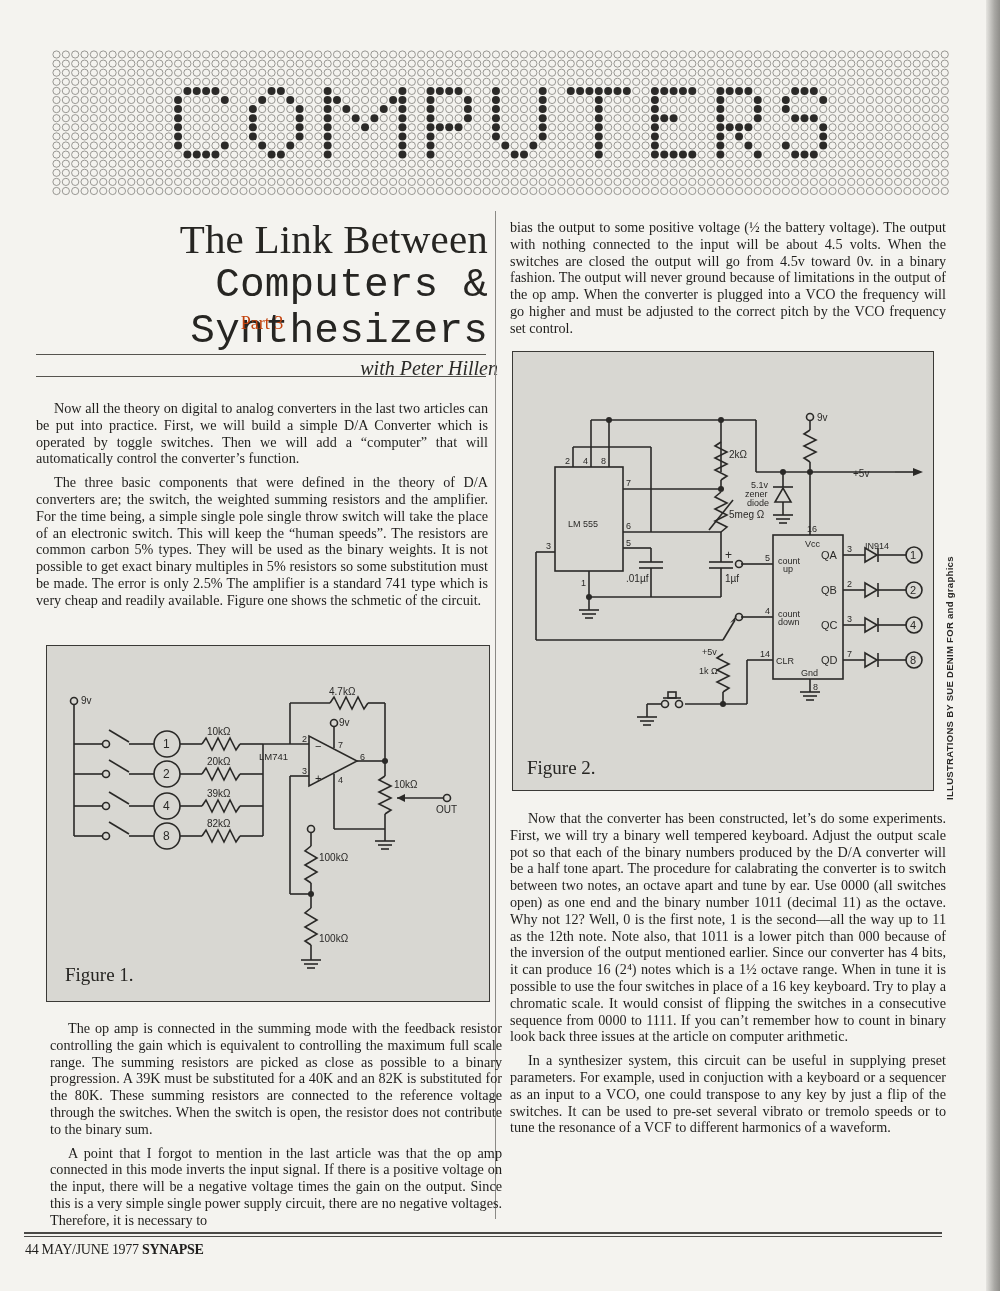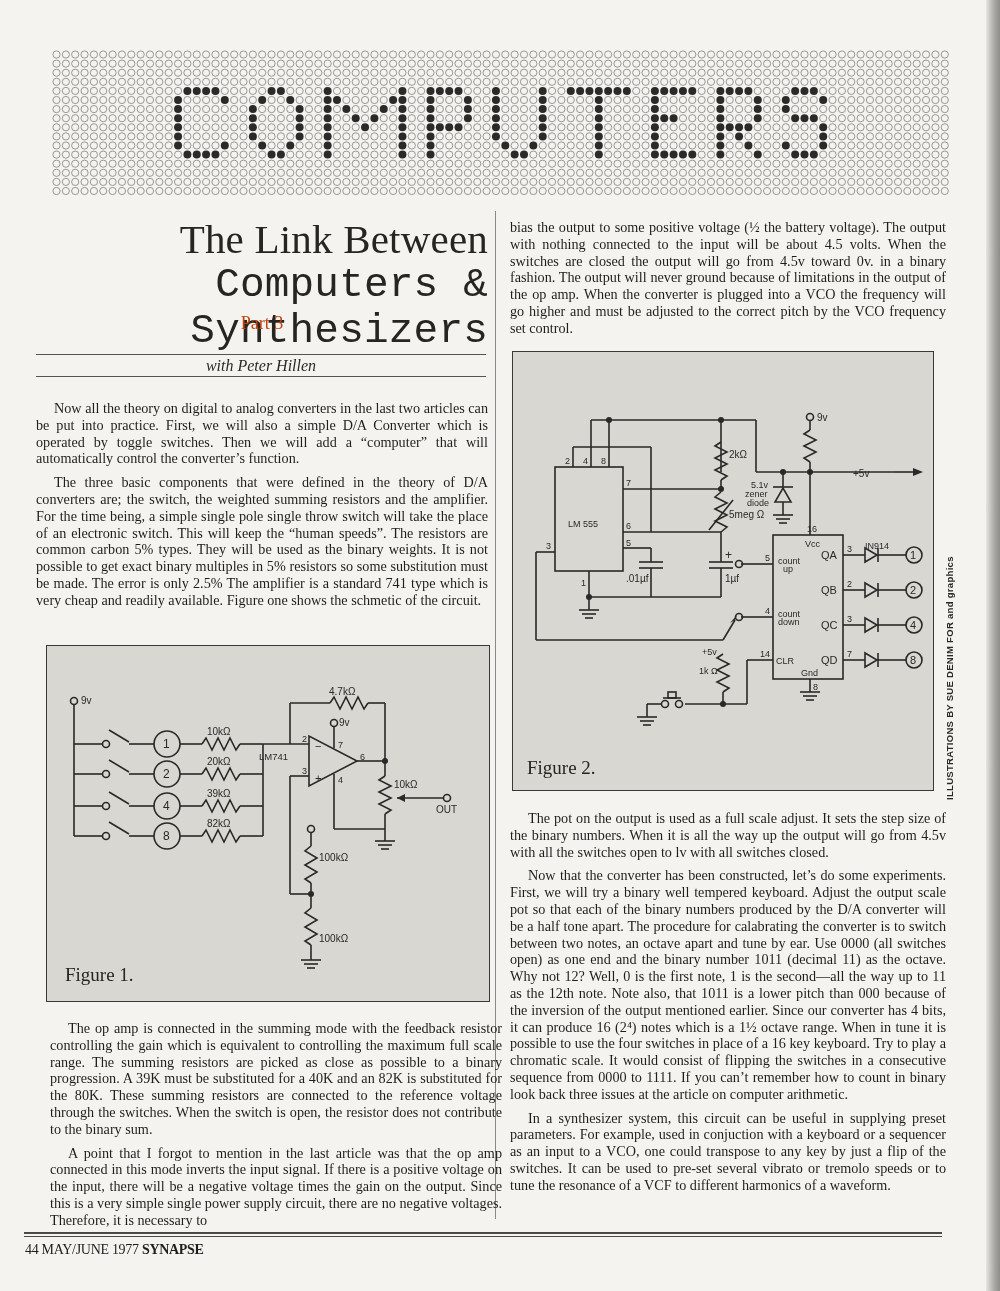--- a/index.html
+++ b/index.html
@@ -22,22 +22,22 @@
     font-size:41px; line-height:46px; color:#262522; letter-spacing:0.2px;
   }
   .title-1 { top:216px; }
   .title-2 { top:262px;font-family:Liberation Mono, monospace; }
   .subtitle {
     position:absolute; left:36px; width:452px; top:313px; text-align:center;
     font-size:18px; color:#c2410c;
   }
   .byline-rule { position:absolute; left:36px; width:450px; height:1px; background:#55544f; }
   .byline {
-    position:absolute; left:36px; width:450px; top:357px; text-align:center;
-    font-style:italic; font-size:16px; color:#2b2a27;
+    position:absolute; left:48px; width:450px; top:357px; text-align:right;
+    font-style:italic; font-size:20px; color:#2b2a27;
   }
   .col-rule { position:absolute; left:495px; top:211px; width:1px; height:1008px; background:#8a8985; }
   .text-block {
     position:absolute; font-size:14.2px; line-height:16.8px; text-align:justify;
     color:#1f1e1c;
   }
   .text-block p { margin:4px 0 7px 0; text-indent:18px; }
   .text-block p.noindent { text-indent:0; }
   .figure {
     position:absolute; background:#d8d7d2; border:1.5px solid #3a3936;
@@ -1606,21 +1606,21 @@
 <div class="title title-1">The Link Between</div>
 <div class="title title-2">Computers &amp; Synthesizers</div>
 <div class="subtitle">Part 3</div>
 <div class="byline-rule" style="top:354px"></div>
 <div class="byline">with Peter Hillen</div>
 <div class="byline-rule" style="top:376px"></div>
 
 <div class="col-rule"></div>
 
 <div class="text-block" style="left:36px; top:396px; width:452px;">
-  <p>Now all the theory on digital to analog converters in the last two articles can be put into practice. First, we will also a simple D/A Converter which is operated by toggle switches. Then we will add a “computer” that will automatically control the converter’s function.</p>
+  <p>Now all the theory on digital to analog converters in the last two articles can be put into practice. First, we will build a simple D/A Converter which is operated by toggle switches. Then we will add a “computer” that will automatically control the converter’s function.</p>
   <p>The three basic components that were defined in the theory of D/A converters are; the switch, the weighted summing resistors and the amplifier. For the time being, a simple single pole single throw switch will take the place of an electronic switch. This will keep the “human speeds”. The resistors are common carbon 5% types. They will be used as the binary weights. It is not possible to get exact binary multiples in 5% resistors so some substitution must be made. The error is only 2.5% The amplifier is a standard 741 type which is very cheap and readily available. Figure one shows the schmetic of the circuit.</p>
 </div>
 
 <div class="figure" style="left:46px; top:645px; width:442px; height:355px;">
   <svg width="442" height="355" viewBox="0 0 442 355">
     <g stroke="#2a2927" stroke-width="1.6" fill="none">
 
       <circle cx="27" cy="55" r="3.5"></circle>
       <line x1="27" y1="59" x2="27" y2="190"></line>
 
@@ -1912,21 +1912,20 @@
         <text x="334" y="305" font-size="9">7</text>
         <text x="397" y="312" font-size="11">8</text>
       </g>
   </svg>
   <div class="figure-caption" style="left:14px; top:405px;">Figure 2.</div>
 </div>
 
 <div class="credit">ILLUSTRATIONS BY SUE DENIM FOR and graphics</div>
 
 <div class="text-block" style="left:510px; top:806px; width:436px;">
-  <p>The pot on the output is used as a full scale adjust. It sets the step size of the binary numbers. When it is all the way up the output will go from 4.5v with all the switches open to lv with all switches closed.</p>
   <p>Now that the converter has been constructed, let’s do some experiments. First, we will try a binary well tempered keyboard. Adjust the output scale pot so that each of the binary numbers produced by the D/A converter will be a half tone apart. The procedure for calabrating the converter is to switch between two notes, an octave apart and tune by ear. Use 0000 (all switches open) as one end and the binary number 1011 (decimal 11) as the octave. Why not 12? Well, 0 is the first note, 1 is the second—all the way up to 11 as the 12th note. Note also, that 1011 is a lower pitch than 000 because of the inversion of the output mentioned earlier. Since our converter has 4 bits, it can produce 16 (2⁴) notes which is a 1½ octave range. When in tune it is possible to use the four switches in place of a 16 key keyboard. Try to play a chromatic scale. It would consist of flipping the switches in a consecutive sequence from 0000 to 1111. If you can’t remember how to count in binary look back three issues at the article on computer arithmetic.</p>
   <p>In a synthesizer system, this circuit can be useful in supplying preset parameters. For example, used in conjuction with a keyboard or a sequencer as an input to a VCO, one could transpose to any key by just a flip of the switches. It can be used to pre-set several vibrato or tremolo speeds or to tune the resonance of a VCF to different harmonics of a waveform.</p>
 </div>
 
 <div class="footer-rule" style="top:1232px; height:2px;"></div>
 <div class="footer-rule" style="top:1236px; height:1px;"></div>
 <div class="footer">
   <span>44</span>
   <span>MAY/JUNE 1977</span>
   <b>SYNAPSE</b>

